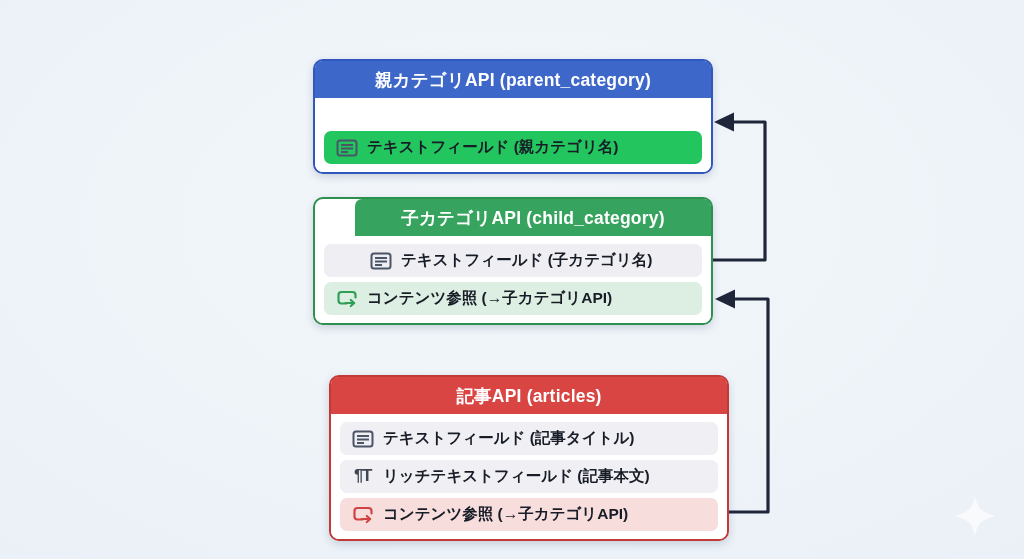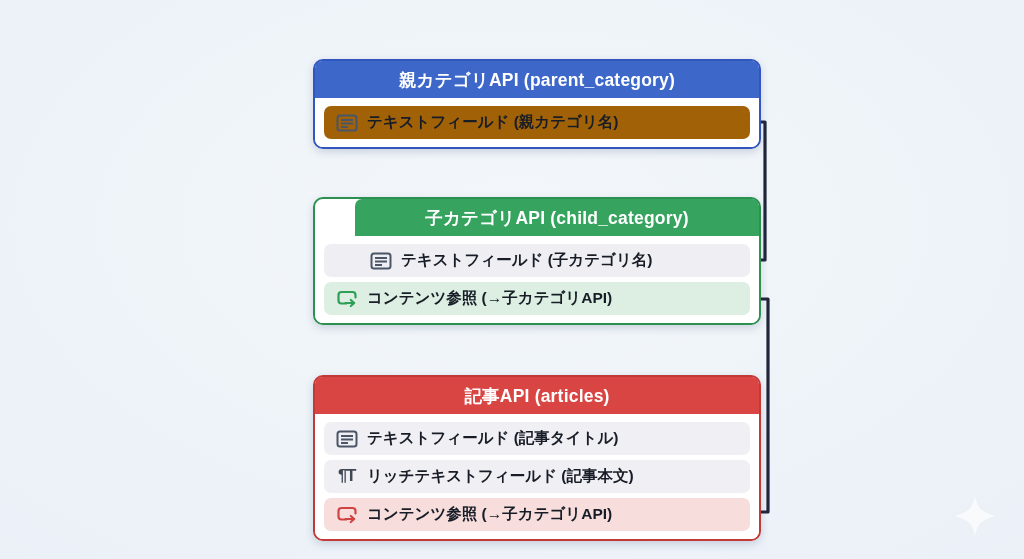--- a/index.html
+++ b/index.html
@@ -12,21 +12,21 @@
     width:1024px;height:559px;
     overflow:hidden;
     background:radial-gradient(120% 130% at 50% 40%, #f3f7fb 0%, #ebf1f7 55%, #e6edf5 100%);
   }
   .arrows{
     position:absolute;left:0;top:0;width:1024px;height:559px;
     pointer-events:none;
   }
   .arrow-line{fill:none;stroke-width:3.2;stroke-linejoin:round;}
   .api-box{
-    position:absolute;left:313px;width:448px;
+    position:absolute;left:313px;width:400px;
     background:#ffffff;
     border:2px solid #444;
     border-radius:10px;
     box-shadow:0 3px 9px rgba(35,50,90,0.18);
     box-sizing:border-box;
   }
   .api-header{
     height:37px;
     display:flex;align-items:center;justify-content:center;
     color:#ffffff;
@@ -83,21 +83,21 @@
     </g>
     <g>
       <path class="arrow-line" d="M713,512 H768 V299 H734" style="stroke: rgb(32, 38, 58);"></path>
       <polygon points="715,299 735,289.5 735,308.5" style="fill: rgb(32, 38, 58);"></polygon>
     </g>
   </svg>
 
   <section class="api-box" style="top: 59px; border-color: rgb(49, 86, 189);">
     <header class="api-header" style="background: rgb(61, 104, 201);">親カテゴリAPI (parent_category)</header>
     <div class="api-body">
-      <div class="field-row" style="background: #a16207;">
+      <div class="field-row" style="background: #22c55e; margin-top: 25px;">
         <span class="icon" style="color: rgb(74, 85, 104);">
           <svg width="22" height="18" viewBox="0 0 22 18">
             <rect x="1.5" y="1.5" width="19" height="15" rx="2.5" fill="none" stroke="currentColor" stroke-width="2"></rect>
             <line x1="5" y1="6" x2="17" y2="6" stroke="currentColor" stroke-width="2"></line>
             <line x1="5" y1="9.5" x2="17" y2="9.5" stroke="currentColor" stroke-width="2"></line>
             <line x1="5" y1="13" x2="12" y2="13" stroke="currentColor" stroke-width="2"></line>
           </svg>
         </span>
         <span class="field-label">テキストフィールド (親カテゴリ名)</span>
       </div>
@@ -124,21 +124,21 @@
             <path d="M10.5,14.5 H5.5 Q2.5,14.5 2.5,11.5 V6 Q2.5,3 5.5,3 H16.5 Q19.5,3 19.5,6 V8.5" fill="none" stroke="currentColor" stroke-width="2.2" stroke-linecap="round"></path>
             <path d="M9.5,14 H17.5" fill="none" stroke="currentColor" stroke-width="2.2" stroke-linecap="round"></path>
             <path d="M14.8,11 L18.2,14 L14.8,17" fill="none" stroke="currentColor" stroke-width="2.2" stroke-linecap="round" stroke-linejoin="round"></path>
           </svg>
         </span>
         <span class="field-label">コンテンツ参照 (→子カテゴリAPI)</span>
       </div>
     </div>
   </section>
 
-  <section class="api-box" style="top: 375px; border-color: rgb(194, 58, 56);">
+  <section class="api-box" style="top: 375px; border-color: rgb(194, 58, 56); margin-left: 16px;">
     <header class="api-header" style="background: rgb(217, 69, 67);">記事API (articles)</header>
     <div class="api-body">
       <div class="field-row" style="background: rgb(240, 239, 243);">
         <span class="icon" style="color: rgb(74, 85, 104);">
           <svg width="22" height="18" viewBox="0 0 22 18">
             <rect x="1.5" y="1.5" width="19" height="15" rx="2.5" fill="none" stroke="currentColor" stroke-width="2"></rect>
             <line x1="5" y1="6" x2="17" y2="6" stroke="currentColor" stroke-width="2"></line>
             <line x1="5" y1="9.5" x2="17" y2="9.5" stroke="currentColor" stroke-width="2"></line>
             <line x1="5" y1="13" x2="12" y2="13" stroke="currentColor" stroke-width="2"></line>
           </svg>

